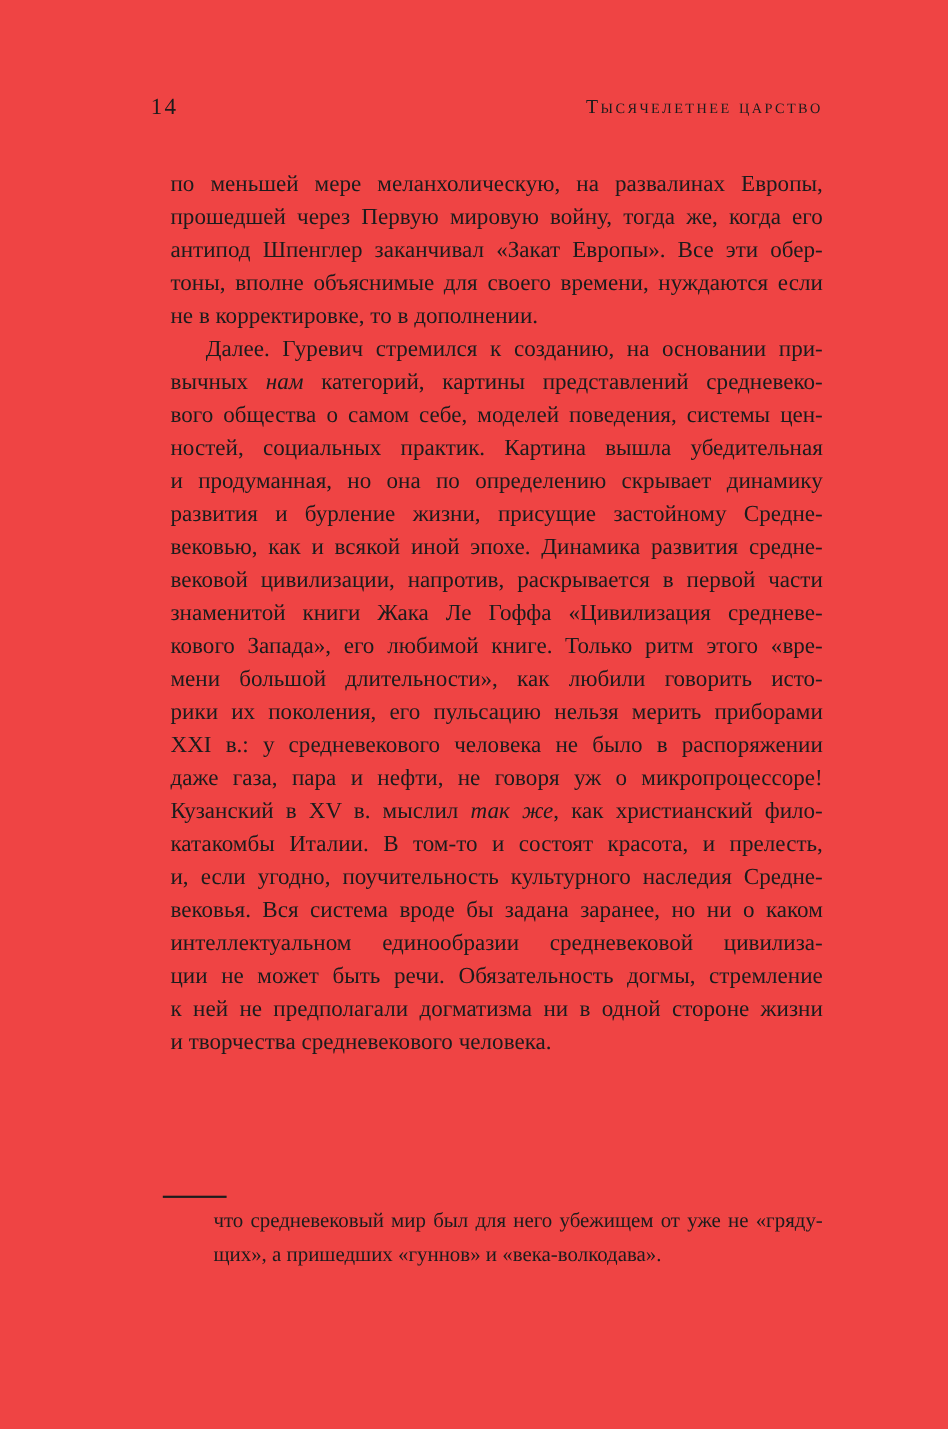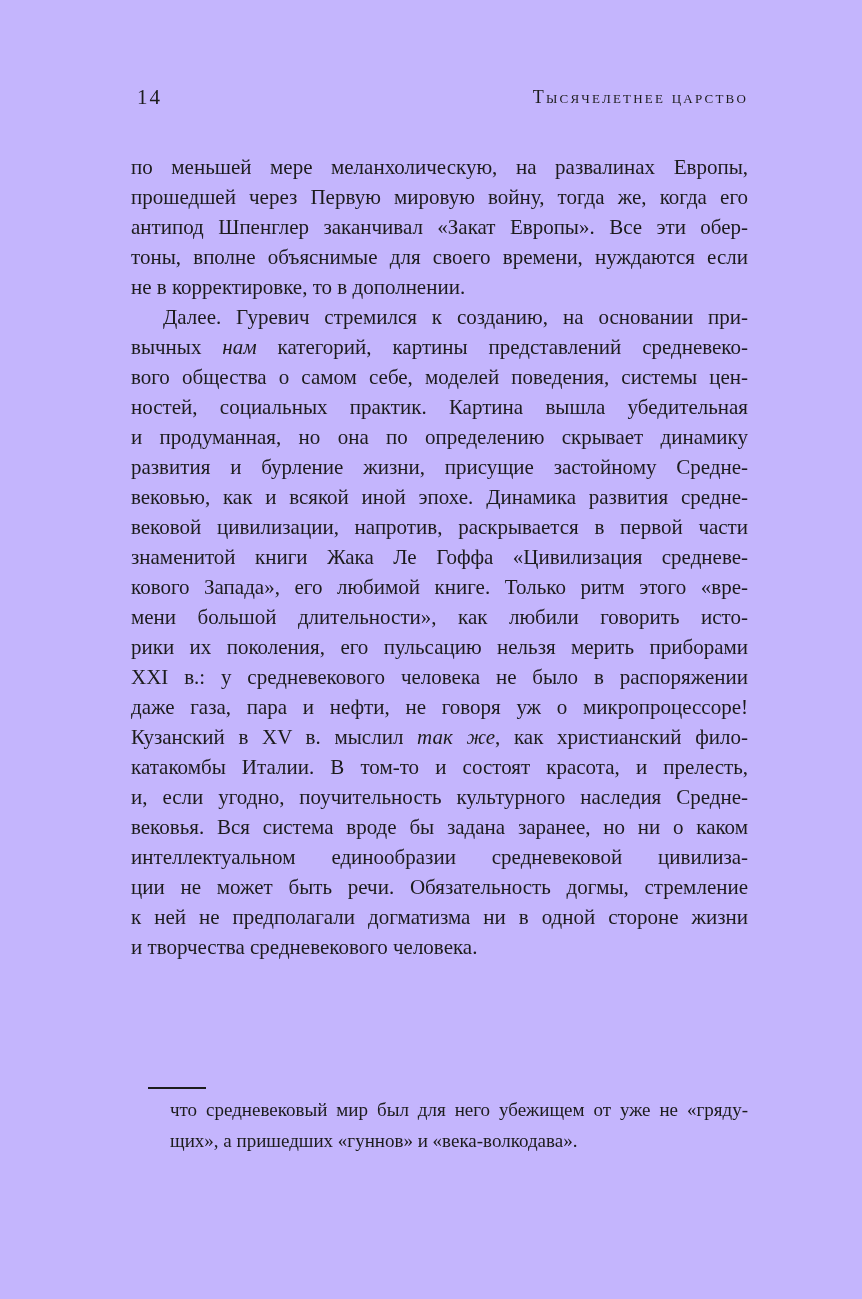--- a/index.html
+++ b/index.html
@@ -1,20 +1,20 @@
 <!DOCTYPE html>
 <html lang="ru"><head>
 <meta charset="utf-8">
 <style>
   html, body { margin: 0; padding: 0; }
   .book-page {
     position: relative;
     width: 862px;
     height: 1299px;
-    background: #c4b5fd;
+    background: #ef4444;
     font-family: "Liberation Serif", "DejaVu Serif", serif;
     color: #1c1c1c;
     overflow: hidden;
   }
   .page-header {
     position: absolute;
     top: 84px;
     left: 131px;
     width: 617px;
     height: 26px;
@@ -41,20 +41,21 @@
     width: 617px;
   }
   .line {
     font-size: 21px;
     line-height: 30px;
     height: 30px;
     white-space: nowrap;
     text-align: justify;
     text-align-last: justify;
     overflow: visible;
+    margin-left: 24px;
   }
   .line.justified { white-space: normal; }
   .line.last {
     text-align: center;
     text-align-last: left;
   }
   .line.indent { padding-left: 32px; }
   .line em { font-style: italic; }
   .footnote-separator {
     position: absolute;

